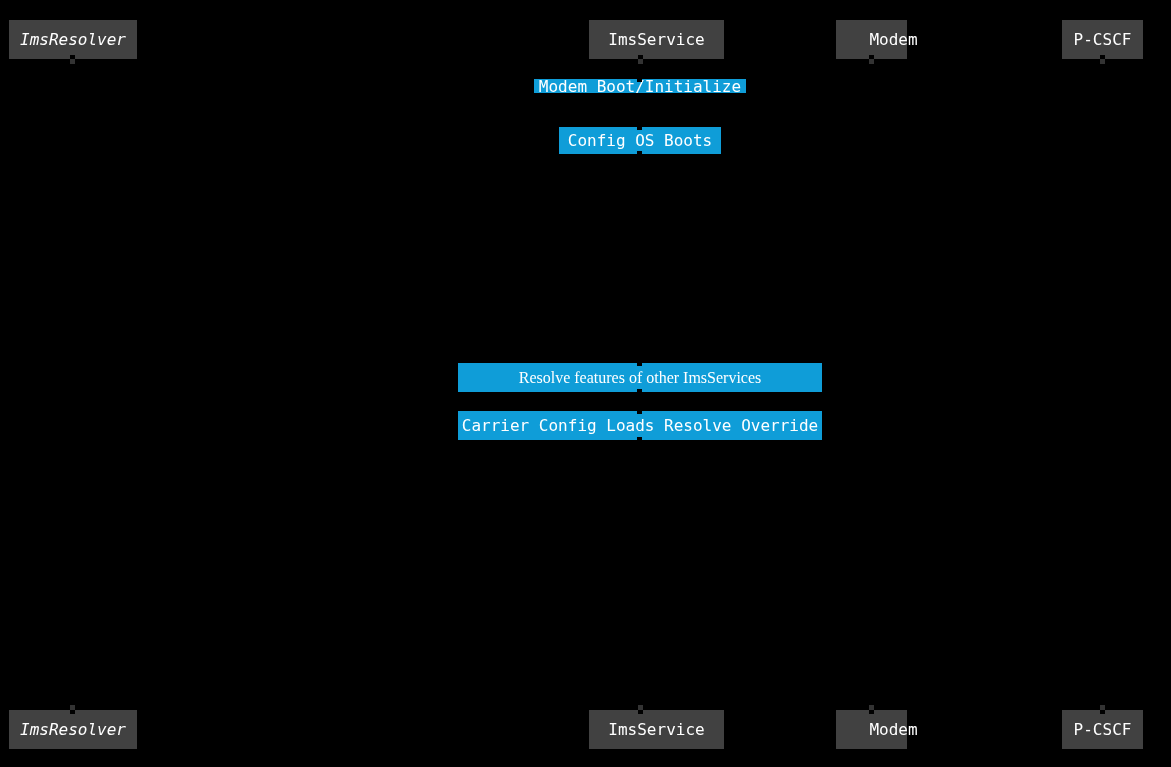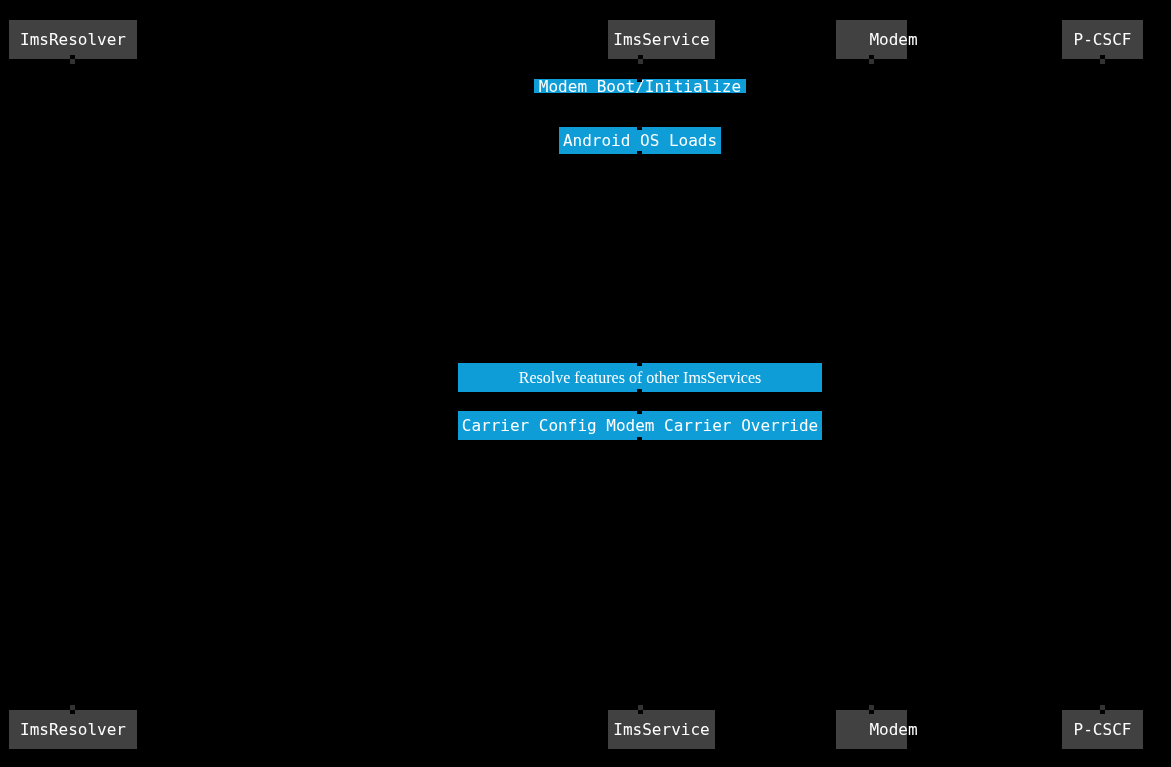--- a/index.html
+++ b/index.html
@@ -26,22 +26,22 @@
   .participant {
     background: var(--participant-fill, #414141);
     color: var(--participant-text, #ffffff);
     height: 39px;
   }
   .note {
     background: var(--note-fill, #0f9dd8);
     color: var(--note-text, #ffffff);
   }
   
-  .p-imsresolver { left: 9px;    width: 128px; }
-  .p-imsservice  { left: 608px;  width: 107px; }
+  .p-imsresolver { left: 9px;    width: 128px; font-style: italic; }
+  .p-imsservice  { left: 589px;  width: 135px; }
   .p-modem       { left: 836px;  width: 71px; padding-left: 44px;  }
   .p-pcscf       { left: 1062px; width: 81px;  }
   .row-top    { top: 20px; }
   .row-bottom { top: 710px; }
   
   .n-1 { left: 534px; top: 79px;  width: 212px; height: 14px; }
   .n-2 { left: 559px; top: 127px; width: 162px; height: 27px; }
   .n-3 { left: 458px; top: 363px; width: 364px; height: 29px; font-family: Liberation Serif, serif; }
   .n-4 { left: 458px; top: 411px; width: 364px; height: 29px; }
   
@@ -73,23 +73,23 @@
 </style>
 </head>
 <body style="--background: #000000; --participant-fill: #414141; --participant-text: #ffffff; --note-fill: #0f9dd8; --note-text: #ffffff; --lifeline-stub: #333333;">
 
 <div class="box participant p-imsresolver row-top">ImsResolver</div>
 <div class="box participant p-imsservice row-top">ImsService</div>
 <div class="box participant p-modem row-top">Modem</div>
 <div class="box participant p-pcscf row-top">P-CSCF</div>
 
 <div class="box note n-1">Modem Boot/Initialize</div>
-<div class="box note n-2">Android OS Loads</div>
+<div class="box note n-2">Config OS Boots</div>
 <div class="box note n-3">Resolve features of other ImsServices</div>
-<div class="box note n-4">Carrier Config Modem Carrier Override</div>
+<div class="box note n-4">Carrier Config Loads Resolve Override</div>
 
 <div class="box participant p-imsresolver row-bottom">ImsResolver</div>
 <div class="box participant p-imsservice row-bottom">ImsService</div>
 <div class="box participant p-modem row-bottom">Modem</div>
 <div class="box participant p-pcscf row-bottom">P-CSCF</div>
 
 <div class="stub lx-imsresolver stub-top"></div>
 <div class="stub lx-imsservice stub-top"></div>
 <div class="stub lx-modem stub-top"></div>
 <div class="stub lx-pcscf stub-top"></div>

